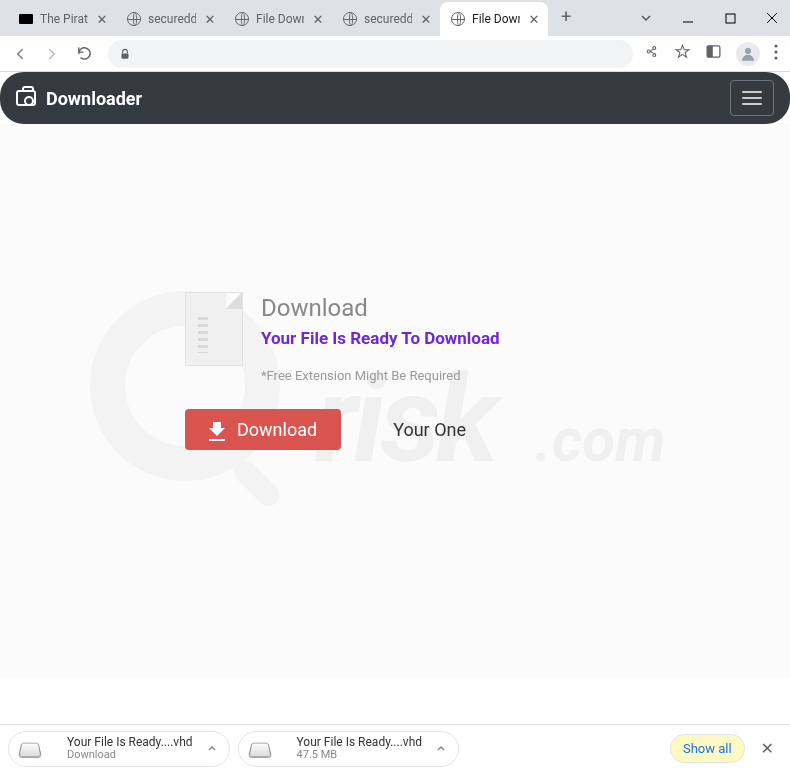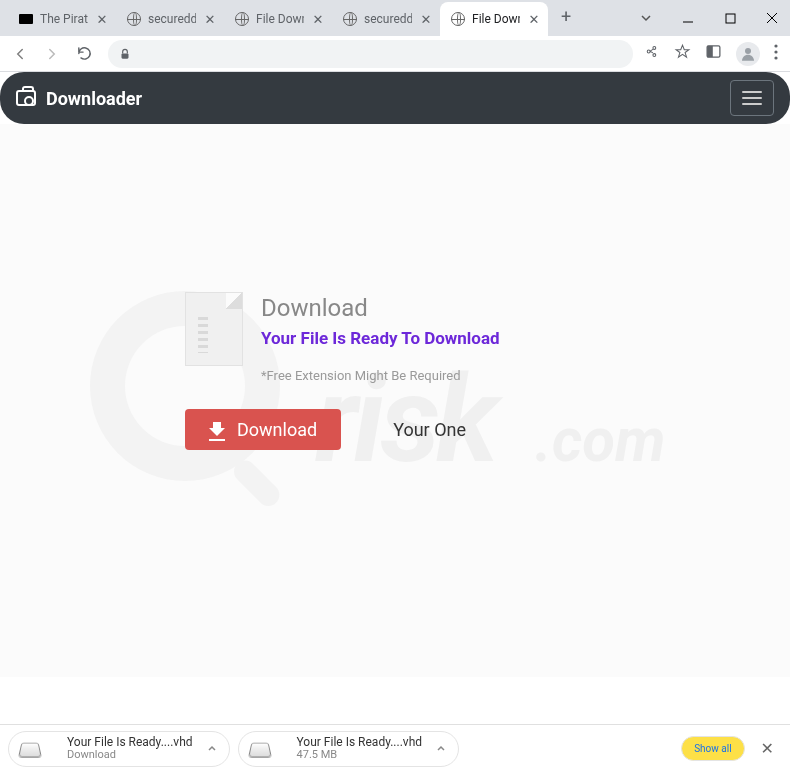--- a/index.html
+++ b/index.html
@@ -65,21 +65,21 @@
     
     .dlbar { position:absolute; left:0; right:0; bottom:0; height:48px; background:#fff; border-top:1px solid #e0e0e0; display:flex; align-items:center; padding:0 8px; gap:8px; }
     .dlitem { display:flex; align-items:center; gap:10px; border:1px solid #e4e4e4; border-radius:18px; padding:4px 8px 4px 10px; height:36px; }
     .dlitem .ficon { width:22px; height:22px; display:flex; align-items:center; justify-content:center; }
     .disk { width:20px; height:16px; border:1.5px solid #888; border-radius:3px; position:relative; transform: perspective(20px) rotateX(25deg); background:linear-gradient(#fff,#ddd); }
     .dlitem .info { display:flex; flex-direction:column; line-height:1.1;margin-left:16px; }
     .dlitem .fname { font-size:12px; color:#333; }
     .dlitem .fstatus { font-size:11px; color:#888; }
     .dlitem .caret { color:#888; font-size:10px; padding:0 4px; }
     .dlbar .spacer { flex:1; }
-    .showall { color:#1a73e8; font-size:10px; border:1px solid #e4e4e4; border-radius:14px; padding:6px 12px; background:#fde047; }
+    .showall { color:#1a73e8; font-size:13px; border:1px solid #e4e4e4; border-radius:14px; padding:6px 12px; background:#fef9c3; }
     .dlclose { color:#666; font-size:16px; padding:0 8px; }
   </style>
 </head>
 <body>
 
 <div class="titlebar">
   <div class="tabs">
     <div class="tab">
       <span class="favicon">
           <span class="pirate-ico"></span>

